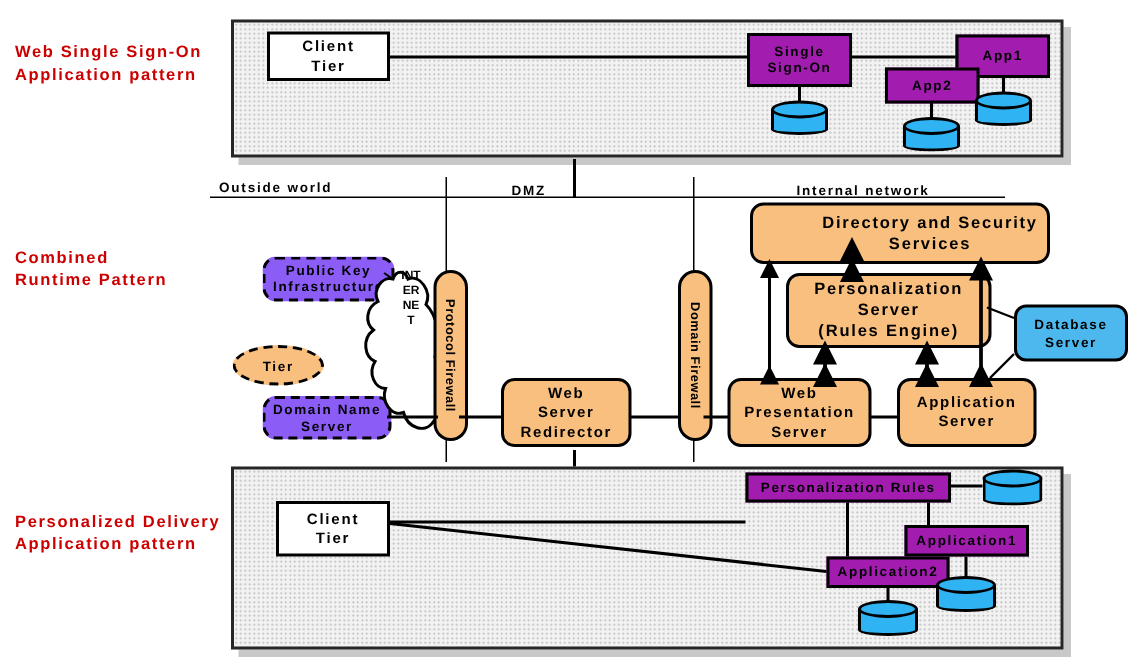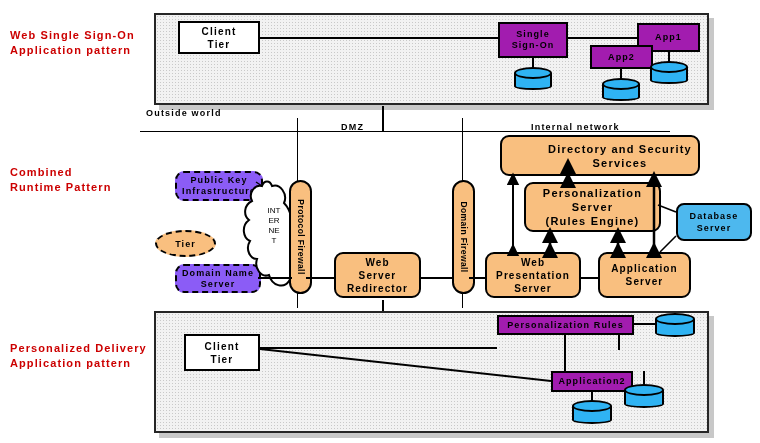--- a/index.html
+++ b/index.html
@@ -117,41 +117,41 @@
   <div class="ln lnv" style="left:382px;top:106px;height:26px;"></div>
 
   <div class="caption" style="left:10px;top:165px;width:150px;">Combined
 Runtime Pattern</div>
 
   <div class="zone-ln" style="left:140px;top:131px;width:530px;height:1px;"></div>
 
   <div class="zone-ln" style="left:297px;top:118px;width:1px;height:190px;"></div>
   <div class="zone-ln" style="left:462px;top:118px;width:1px;height:190px;"></div>
 
-  <div class="zone-lbl" style="left:146px;top:108px;text-align:right;">Outside world</div>
+  <div class="zone-lbl" style="left:146px;top:120px;text-align:right;">Outside world</div>
   <div class="zone-lbl" style="left:341px;top:122px;">DMZ</div>
   <div class="zone-lbl" style="left:531px;top:122px;">Internal network</div>
 
   <div class="node orange-dash" style="left:175px;top:171px;width:88px;height:30px;white-space:pre-line;">Public Key
 Infrastructure</div>
 
   <div class="node orange-ellipse" style="left:155px;top:230px;width:61px;height:27px;">Tier</div>
 
   <div class="node orange-dash" style="left:175px;top:264px;width:86px;height:29px;white-space:pre-line;">Domain Name
 Server</div>
 
   <svg class="overlay" viewBox="0 0 760 443">
     <path d="M262,186 C255,184 248,193 252,201 C244,205 243,215 249,220
              C241,226 243,238 250,241 C245,249 250,259 257,259
              C254,268 261,278 269,275 C272,286 284,289 289,281
              C295,288 305,283 304,275 C292,265 296,250 290,238
              C295,225 291,210 284,203 C288,194 280,183 272,186
              C270,180 264,180 262,186 Z" fill="#ffffff" stroke="#000000" stroke-width="2"></path>
   </svg>
-  <div style="position:absolute;left:267px;top:206px;width:14px;font-size:8px;font-weight:normal;
+  <div style="position:absolute;left:267px;top:179px;width:14px;font-size:8px;font-weight:bold;
               line-height:10px;text-align:center;letter-spacing:0;color:#000;word-break:break-all;">INTERNET</div>
 
   <div class="firewall" style="left:289px;top:180px;width:19px;height:110px;">
     <span>Protocol Firewall</span>
   </div>
   <div class="firewall" style="left:452px;top:180px;width:19px;height:110px;">
     <span>Domain Firewall</span>
   </div>
 
   <div class="ln lnh" style="left:258px;top:277px;width:34px;"></div>
@@ -210,20 +210,21 @@
   <div class="caption" style="left:10px;top:341px;width:150px;">Personalized Delivery
 Application pattern</div>
 
   <div class="panel" style="left:154px;top:311px;width:551px;height:118px;"></div>
 
   <div class="node white-box" style="left:184px;top:334px;width:76px;height:37px;white-space:pre-line;">Client
 Tier</div>
 
   <div class="node yellow-box" style="left:497px;top:315px;width:137px;height:20px;">Personalization Rules</div>
 
+  <div class="node yellow-box" style="left:603px;top:350px;width:83px;height:21px;">Application1</div>
 
   <div class="node yellow-box" style="left:551px;top:371px;width:82px;height:21px;">Application2</div>
 
   <svg class="overlay" viewBox="0 0 760 443">
 
     <line x1="260" y1="348" x2="497" y2="348" stroke="#000" stroke-width="2"></line>
 
     <line x1="260" y1="349" x2="551" y2="381" stroke="#000" stroke-width="2"></line>
 
     <line x1="565" y1="335" x2="565" y2="371" stroke="#000" stroke-width="2"></line>

